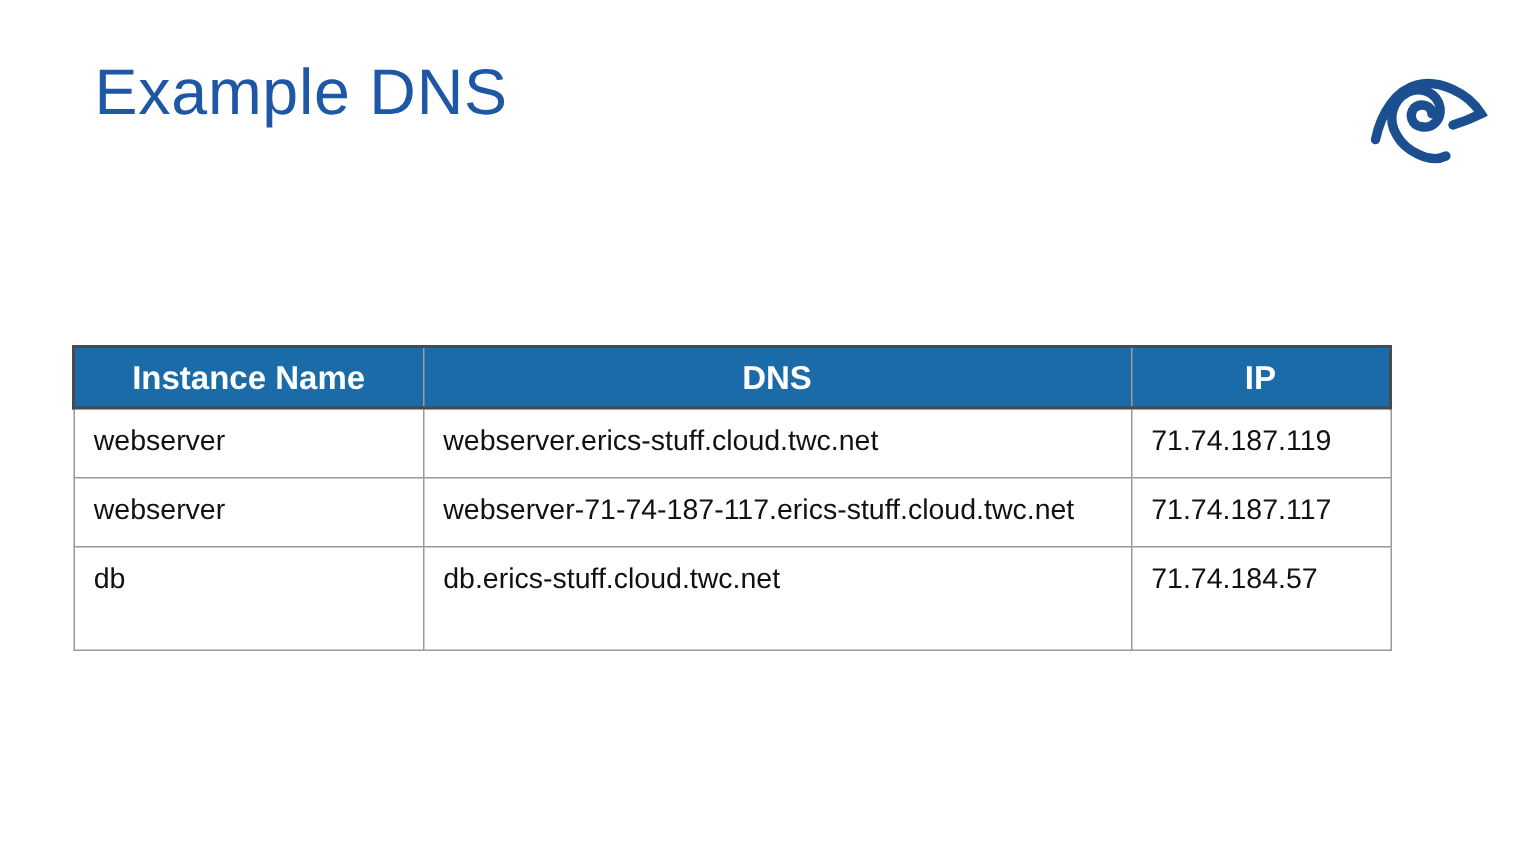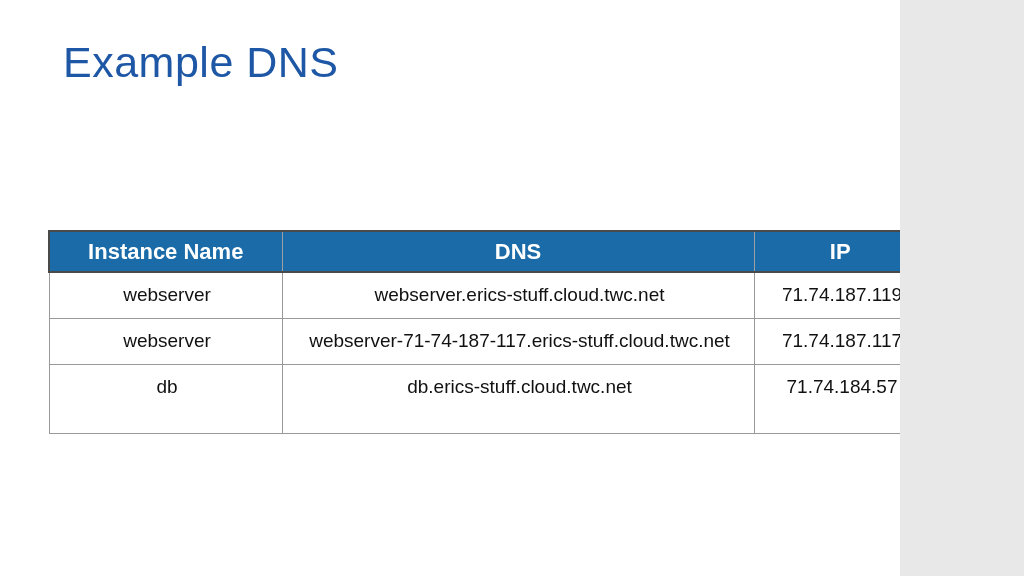--- a/index.html
+++ b/index.html
@@ -9,21 +9,21 @@
     --header-text: #FFFFFF;
     --body-text: #111111;
     --grid-line: #999999;
     --header-outline: #4A4A4A;
     --header-separator: #9E9E9E;
   }
   * { margin: 0; padding: 0; box-sizing: border-box; }
   html, body { background: #e8e8e8; }
   .slide {
     position: relative;
-    width: 900px;
+    width: 1024px;
     height: 576px;
     background: #ffffff;
     overflow: hidden;
     font-family: "Liberation Sans", "DejaVu Sans", sans-serif;
   }
   .title {
     position: absolute;
     left: 63px;
     top: 38px;
     font-size: 43px;
@@ -74,21 +74,20 @@
   table.dns-table th:first-child { border-left: none; }
   table.dns-table td {
     background: #ffffff;
     color: var(--body-text);
     font-size: 19px;
     border: 1px solid var(--grid-line);
     vertical-align: top;
     padding: 11px 10px 4px 13px;
     white-space: nowrap;
     overflow: hidden;
-    text-align: center;
   }
   tr.row-normal { height: 46px; }
   tr.row-tall { height: 69px; }
 </style>
 </head>
 <body>
 
 <div class="slide">
 
   <h1 class="title">Example DNS</h1>

